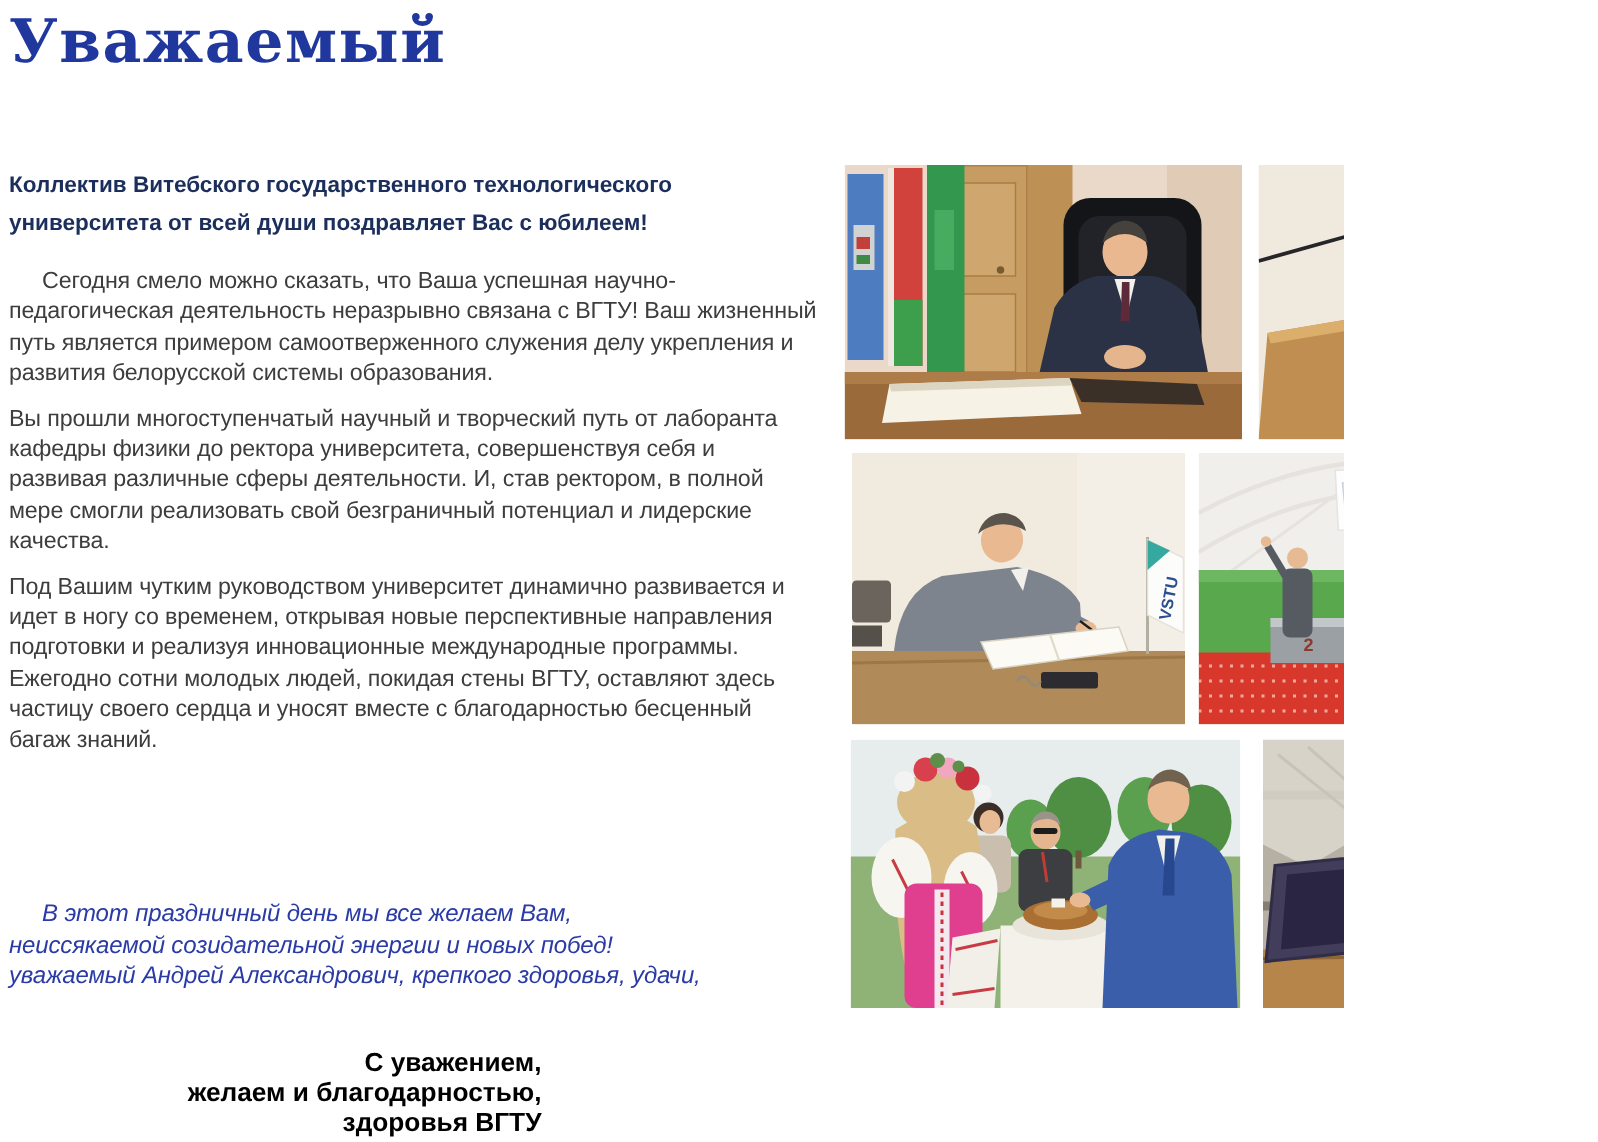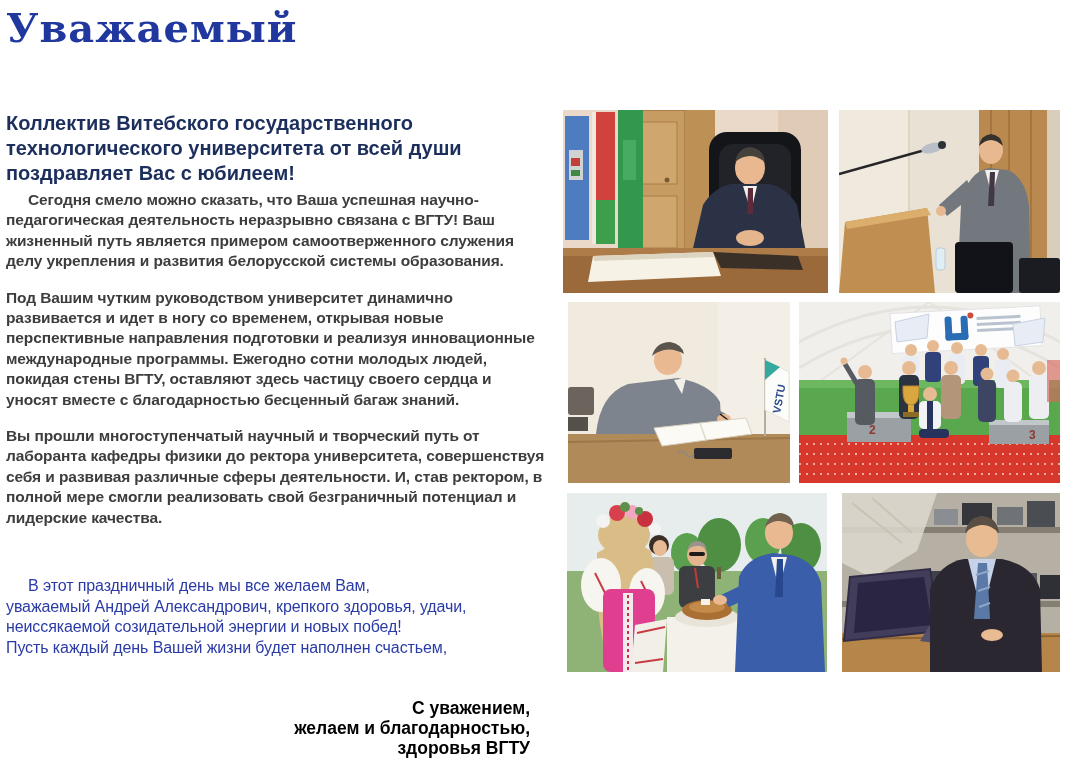--- a/index.html
+++ b/index.html
@@ -1,37 +1,37 @@
 <!DOCTYPE html>
 <html><head>
 <meta charset="utf-8">
 <style>
   html,body{margin:0;padding:0;background:#ffffff;}
   .page{
-    position:relative;width:1065px;height:761px;background:#ffffff;overflow:hidden;
+    position:relative;width:896px;height:761px;background:#ffffff;overflow:hidden;
     font-family:"Liberation Sans",sans-serif;
   }
   .title{
     position:absolute;left:6px;top:6px;width:550px;
     font-family:"DejaVu Serif",serif;font-weight:bold;
     font-size:40px;line-height:43px;letter-spacing:1px;color:#20389e;
   }
   .subtitle{
     position:absolute;left:6px;top:111px;width:545px;
-    font-weight:bold;font-size:20px;line-height:25px;color:#1c2f5c;
+    font-weight:bold;font-size:15px;line-height:25px;color:#1c2f5c;
   }
   .bodytext{
     position:absolute;left:6px;top:174px;width:540px;
     font-size:15.5px;line-height:20.4px;color:#3d3d3d;letter-spacing:-0.1px;
   }
-  .bodytext p{margin:16px 0 10px 0;font-weight:bold;}
+  .bodytext p{margin:4px 0 10px 0;}
   .indent{text-indent:22px;}
   .wish{
-    position:absolute;left:6px;top:576px;width:545px;
-    font-size:16px;line-height:20.5px;color:#2a3ba6;letter-spacing:-0.1px;
+    position:absolute;left:6px;top:600px;width:545px;
+    font-style:italic;font-size:16px;line-height:20.5px;color:#2a3ba6;letter-spacing:-0.1px;
   }
   .sign{
     position:absolute;right:535px;top:698px;width:400px;text-align:right;
     font-weight:bold;font-size:17.5px;line-height:20px;color:#000000;
   }
   .photo{position:absolute;overflow:hidden;}
   .photo svg{display:block;width:100%;height:100%;}
   .p1{left:563px;top:110px;width:265px;height:183px;}
   .p2{left:839px;top:110px;width:221px;height:183px;}
   .p3{left:568px;top:302px;width:222px;height:181px;}
@@ -46,29 +46,28 @@
 <div class="page">
 
   <div class="title">
     <div>Уважаемый</div>
   </div>
 
   <div class="subtitle">Коллектив Витебского государственного технологического университета от всей души поздравляет Вас с юбилеем!</div>
 
   <div class="bodytext">
     <p class="indent">Сегодня смело можно сказать, что Ваша успешная научно-педагогическая деятельность неразрывно связана с ВГТУ! Ваш жизненный путь является примером самоотверженного служения делу укрепления и развития белорусской системы образования.</p>
+    <p>Вы прошли многоступенчатый научный и творческий путь от лаборанта кафедры физики до ректора университета, совершенствуя себя и развивая различные сферы деятельности.  И, став ректором, в полной мере смогли реализовать свой безграничный потенциал и лидерские качества.</p>
     <p>Под Вашим чутким руководством университет динамично развивается и идет в ногу со временем, открывая новые перспективные направления подготовки и реализуя инновационные международные программы. Ежегодно сотни молодых людей, покидая стены ВГТУ, оставляют здесь частицу своего сердца и уносят вместе с благодарностью бесценный багаж знаний.</p>
-    <p>Вы прошли многоступенчатый научный и творческий путь от лаборанта кафедры физики до ректора университета, совершенствуя себя и развивая различные сферы деятельности.  И, став ректором, в полной мере смогли реализовать свой безграничный потенциал и лидерские качества.</p>
   </div>
 
   <div class="wish">
     <div class="indent">В этот праздничный день мы все желаем Вам,</div>
+    <div>неиссякаемой созидательной энергии и новых побед!</div>
     <div>уважаемый Андрей Александрович, крепкого здоровья, удачи,</div>
-    <div>неиссякаемой созидательной энергии и новых побед!</div>
-    <div>Пусть каждый день Вашей жизни будет наполнен счастьем,</div>
   </div>
 
   <div class="sign">
     <div>С уважением,</div>
     <div>желаем и благодарностью,</div>
     <div>здоровья ВГТУ</div>
   </div>
 
   <div class="photo p1">
     <svg viewBox="0 0 265 183" preserveAspectRatio="none">

